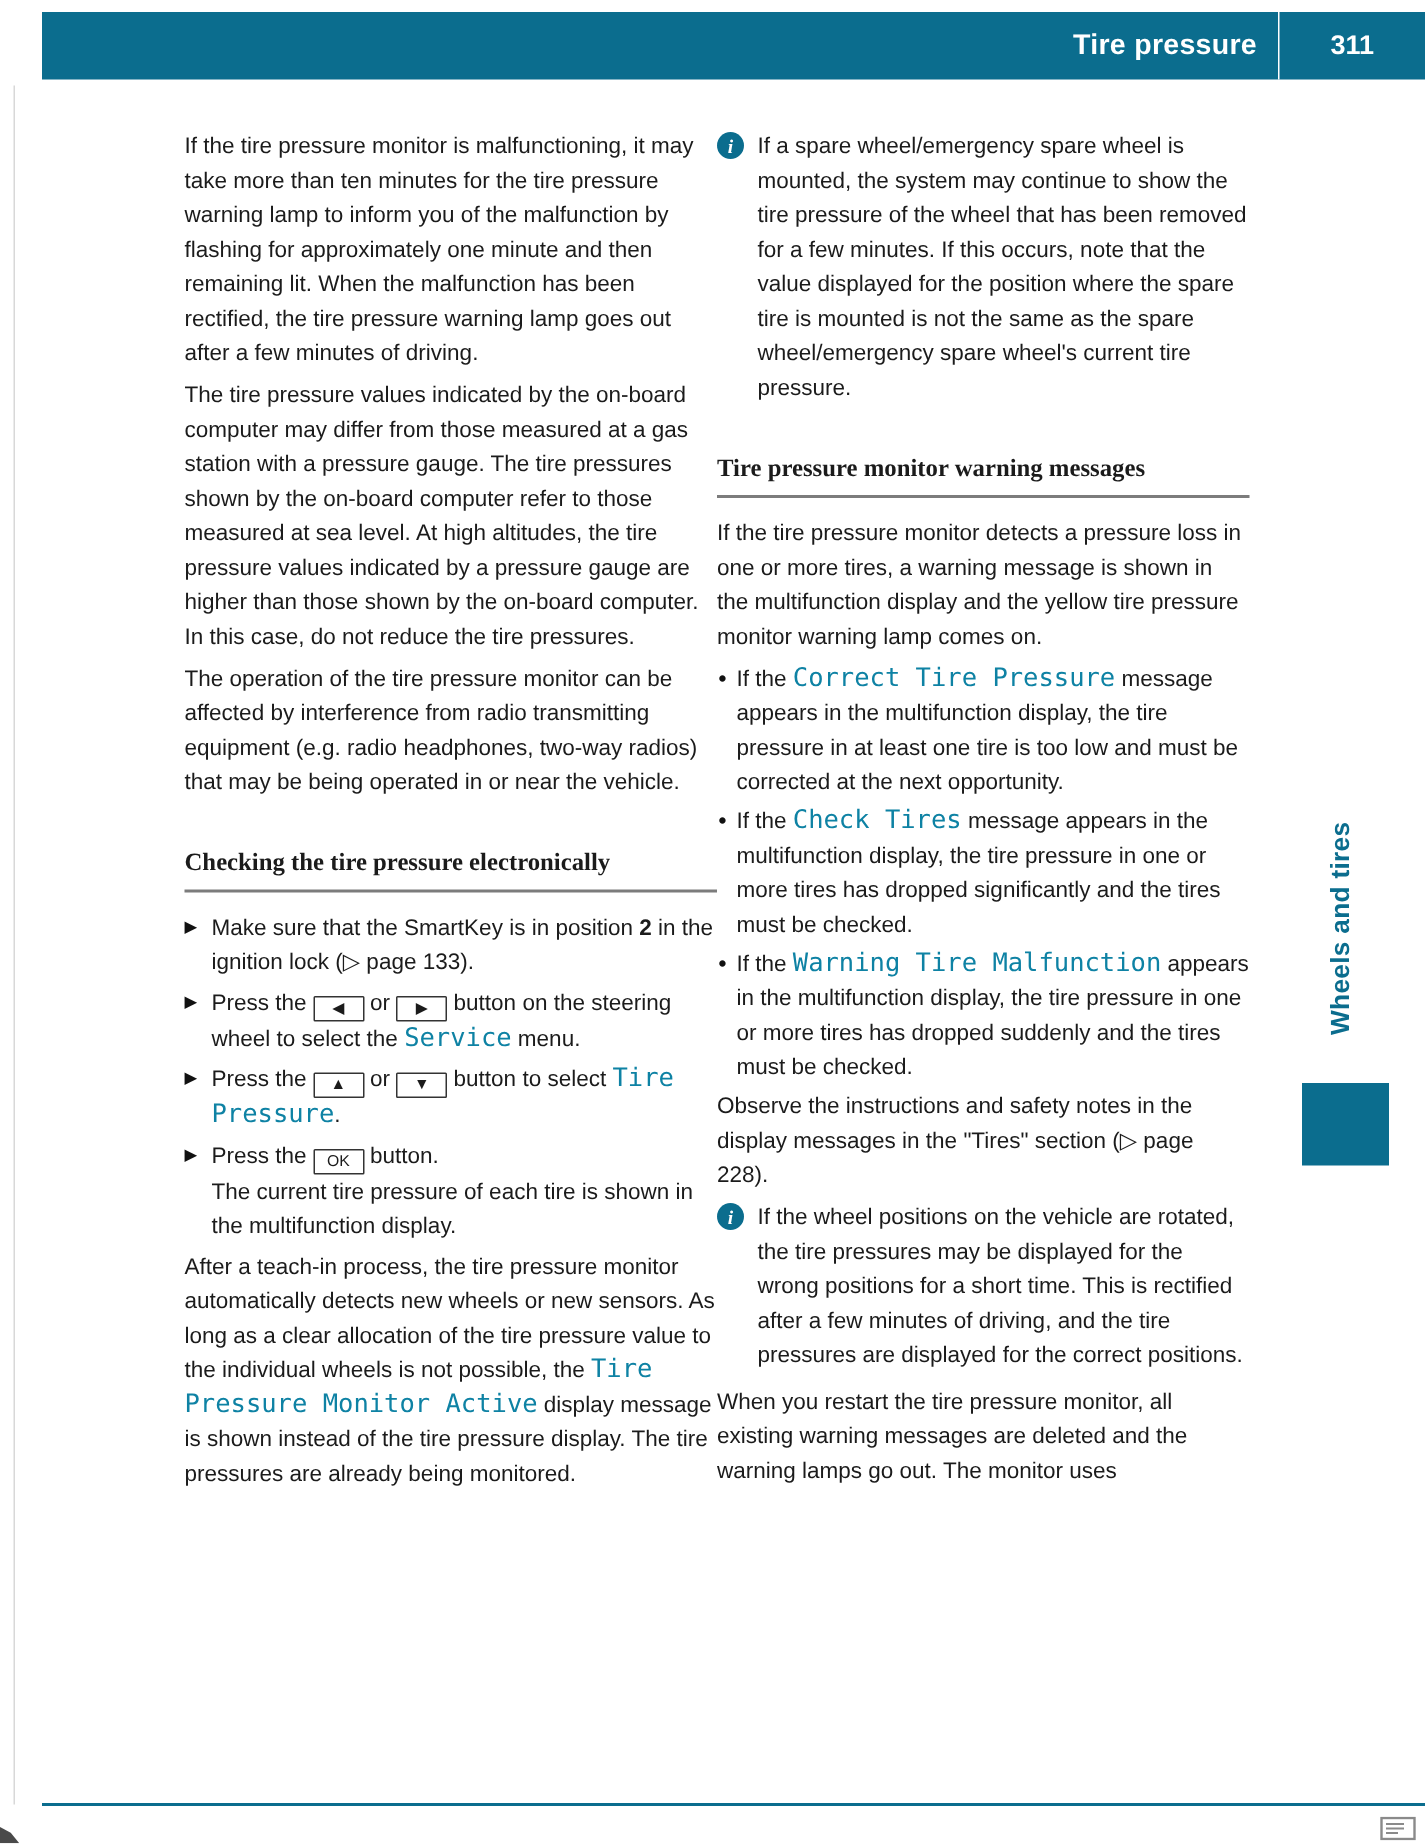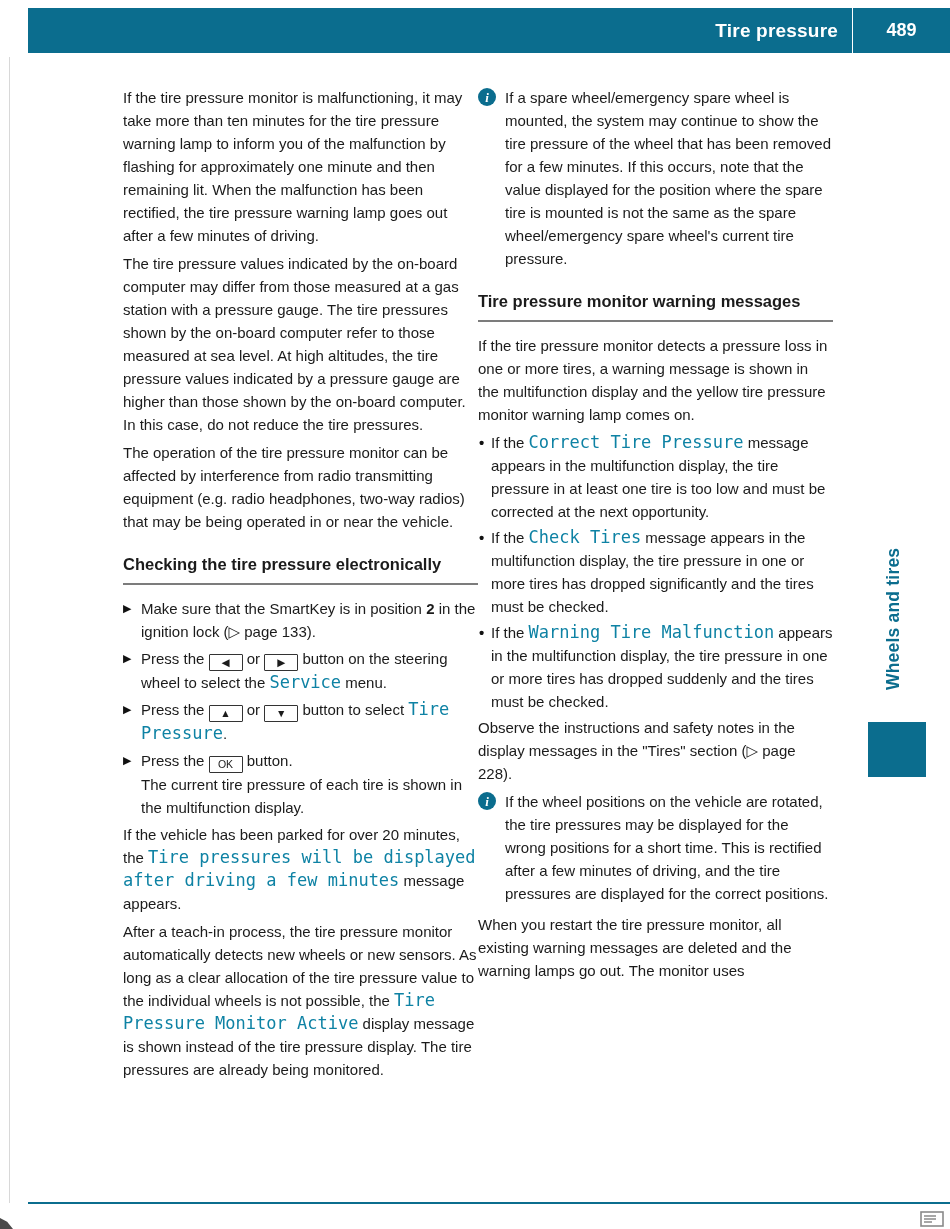--- a/index.html
+++ b/index.html
@@ -35,21 +35,21 @@
 
   .step-marker { position:absolute; left:0; top:0; font-size:11px; color:#111; }
   .bullet-marker { position:absolute; left:1px; top:0; font-size:15px; font-weight:bold; color:#111; }
   .info-icon {
     position:absolute; left:0; top:2px; width:18px; height:18px; border-radius:50%;
     background:var(--accent,#0b6d8e); color:#fff;
     font-family:"Liberation Serif","DejaVu Serif",serif; font-style:italic; font-weight:bold; font-size:13px;
     display:inline-flex; align-items:center; justify-content:center;
   }
 
-  .section { margin-top:20px; margin-bottom:12px; }
+  .section { margin-top:30px; margin-bottom:12px;font-family:Liberation Serif, serif; }
   .section-heading { font-size:16.5px; font-weight:bold; line-height:23px; color:var(--text,#1b1b1b); }
   .heading-rule { height:2px; background:var(--rule,#7c7c7c); margin-top:7px; }
 
   .seg-text { }
   .seg-bold { font-weight:bold; }
   .seg-display {
     font-family:"DejaVu Sans Mono","Liberation Mono",monospace;
     color:var(--display,#0e82a4); font-size:17px;
   }
   .keycap {
@@ -78,37 +78,36 @@
 </head>
 <body>
 
 <div class="page">
 
   <div class="left-edge-line"></div>
 
   <header class="header-bar">
     <span class="header-title">Tire pressure</span>
     <span class="header-sep"></span>
-    <span class="header-page">489</span>
+    <span class="header-page">311</span>
   </header>
 
   <main class="content">
     <div class="col">
         <div class="block p"><span class="block-text"><span class="seg-text">If the tire pressure monitor is malfunctioning, it may take more than ten minutes for the tire pressure warning lamp to inform you of the malfunction by flashing for approximately one minute and then remaining lit. When the malfunction has been rectified, the tire pressure warning lamp goes out after a few minutes of driving.</span></span></div>
         <div class="block p"><span class="block-text"><span class="seg-text">The tire pressure values indicated by the on-board computer may differ from those measured at a gas station with a pressure gauge. The tire pressures shown by the on-board computer refer to those measured at sea level. At high altitudes, the tire pressure values indicated by a pressure gauge are higher than those shown by the on-board computer. In this case, do not reduce the tire pressures.</span></span></div>
         <div class="block p"><span class="block-text"><span class="seg-text">The operation of the tire pressure monitor can be affected by interference from radio transmitting equipment (e.g. radio headphones, two-way radios) that may be being operated in or near the vehicle.</span></span></div>
         <div class="section">
           <div class="section-heading">Checking the tire pressure electronically</div>
           <div class="heading-rule"></div>
         </div>
         <div class="block step"><span class="step-marker">▶</span><span class="block-text"><span class="seg-text">Make sure that the SmartKey is in position </span><span class="seg-bold">2</span><span class="seg-text"> in the ignition lock (▷ page 133).</span></span></div>
         <div class="block step"><span class="step-marker">▶</span><span class="block-text"><span class="seg-text">Press the </span><span class="keycap">◀</span><span class="seg-text"> or </span><span class="keycap">▶</span><span class="seg-text"> button on the steering wheel to select the </span><span class="seg-display">Service</span><span class="seg-text"> menu.</span></span></div>
         <div class="block step"><span class="step-marker">▶</span><span class="block-text"><span class="seg-text">Press the </span><span class="keycap">▲</span><span class="seg-text"> or </span><span class="keycap">▼</span><span class="seg-text"> button to select </span><span class="seg-display">Tire Pressure</span><span class="seg-text">.</span></span></div>
         <div class="block step"><span class="step-marker">▶</span><span class="block-text"><span class="seg-text">Press the </span><span class="keycap">OK</span><span class="seg-text"> button.</span><br><span class="seg-text">The current tire pressure of each tire is shown in the multifunction display.</span></span></div>
-        <div class="block p"><span class="block-text"><span class="seg-text">If the vehicle has been parked for over 20 minutes, the </span><span class="seg-display">Tire pressures will be displayed after driving a few minutes</span><span class="seg-text"> message appears.</span></span></div>
         <div class="block p"><span class="block-text"><span class="seg-text">After a teach-in process, the tire pressure monitor automatically detects new wheels or new sensors. As long as a clear allocation of the tire pressure value to the individual wheels is not possible, the </span><span class="seg-display">Tire Pressure Monitor Active</span><span class="seg-text"> display message is shown instead of the tire pressure display. The tire pressures are already being monitored.</span></span></div>
       </div>
     <div class="col">
         <div class="block note"><span class="info-icon">i</span><span class="block-text"><span class="seg-text">If a spare wheel/emergency spare wheel is mounted, the system may continue to show the tire pressure of the wheel that has been removed for a few minutes. If this occurs, note that the value displayed for the position where the spare tire is mounted is not the same as the spare wheel/emergency spare wheel's current tire pressure.</span></span></div>
         <div class="section">
           <div class="section-heading">Tire pressure monitor warning messages</div>
           <div class="heading-rule"></div>
         </div>
         <div class="block p"><span class="block-text"><span class="seg-text">If the tire pressure monitor detects a pressure loss in one or more tires, a warning message is shown in the multifunction display and the yellow tire pressure monitor warning lamp comes on.</span></span></div>
         <div class="block bullet"><span class="bullet-marker">•</span><span class="block-text"><span class="seg-text">If the </span><span class="seg-display">Correct Tire Pressure</span><span class="seg-text"> message appears in the multifunction display, the tire pressure in at least one tire is too low and must be corrected at the next opportunity.</span></span></div>

